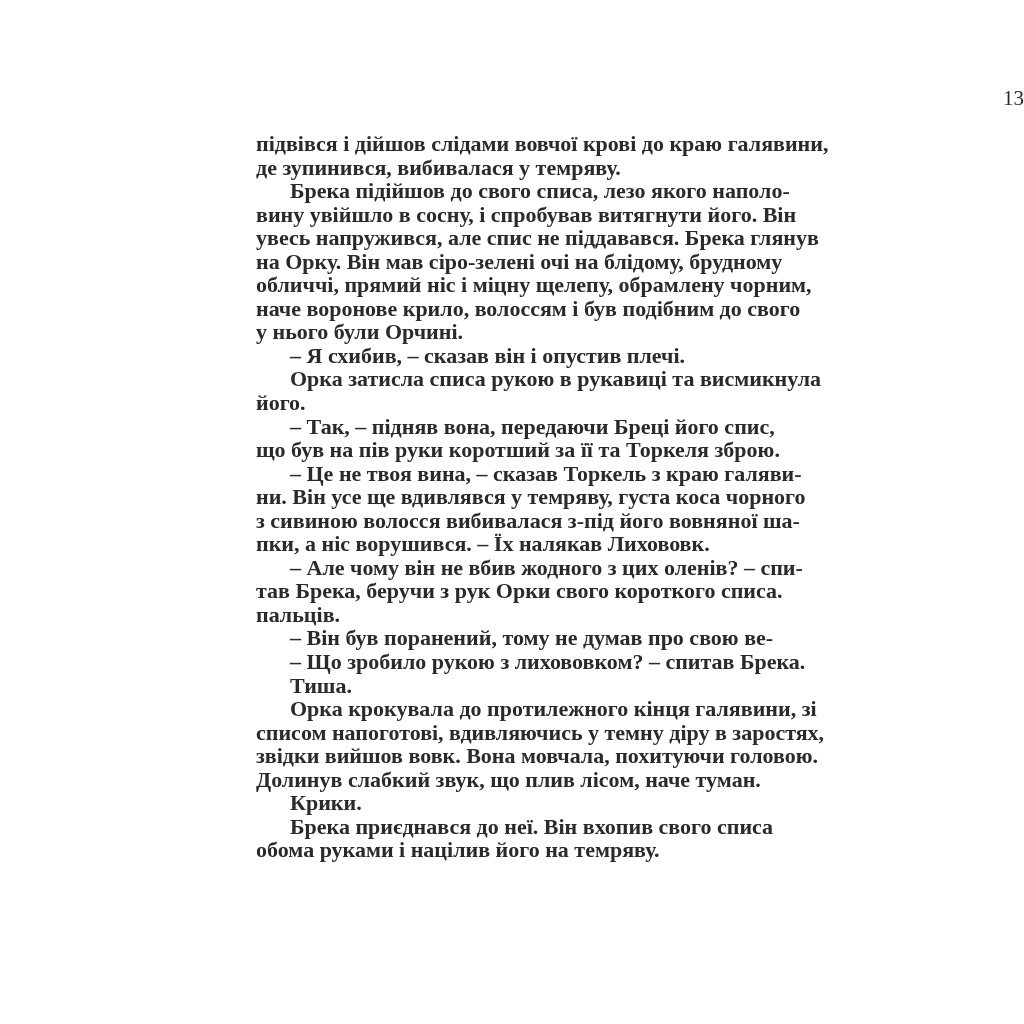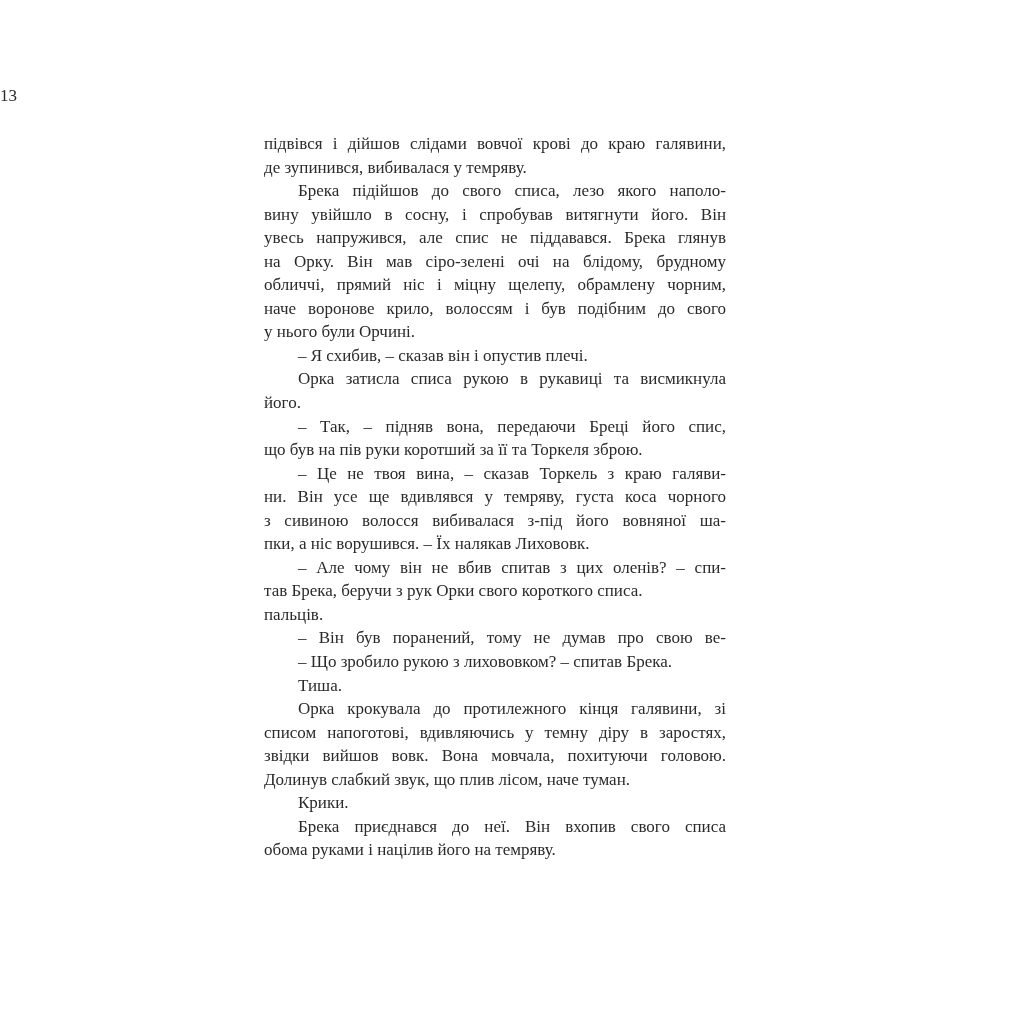--- a/index.html
+++ b/index.html
@@ -17,35 +17,36 @@
       position: absolute;
       left: 0; top: 0;
       width: 1024px; height: 1024px;
       background: #ffffff;
     }
     .page-number {
       position: absolute;
       top: 86px;
       left: 0;
       width: 1024px;
-      text-align: left;
+      text-align: right;
       font-family: "Liberation Serif", "DejaVu Serif", serif;
-      font-size: 17px;
+      font-size: 21px;
       color: #2a2a2a;
       letter-spacing: 0;
     }
     .text-block {
       position: absolute;
-      left: 264px;
+      left: 256px;
       top: 132px;
       width: 462px;
       font-family: "Liberation Serif", "DejaVu Serif", serif;
-      font-size: 17px;
+      font-size: 22px;
       line-height: 23.55px;
       color: #2a2a2a;
+      font-weight: bold;
     }
     .line {
       display: block;
       white-space: nowrap;
       text-align: justify;
       text-align-last: justify;
       height: 23.55px;
     }
     .line.last {
       text-align-last: left;
@@ -71,21 +72,21 @@
       <span class="line last">у нього були Орчині.</span>
       <span class="line indent last">– Я схибив, – сказав він і опустив плечі.</span>
       <span class="line indent">Орка затисла списа рукою в рукавиці та висмикнула</span>
       <span class="line last">його.</span>
       <span class="line indent">– Так, – підняв вона, передаючи Бреці його спис,</span>
       <span class="line last">що був на пів руки коротший за її та Торкеля зброю.</span>
       <span class="line indent">– Це не твоя вина, – сказав Торкель з краю галяви-</span>
       <span class="line">ни. Він усе ще вдивлявся у темряву, густа коса чорного</span>
       <span class="line">з сивиною волосся вибивалася з-під його вовняної ша-</span>
       <span class="line last">пки, а ніс ворушився. – Їх налякав Лихововк.</span>
-      <span class="line indent">– Але чому він не вбив спитав з цих оленів? – спи-</span>
+      <span class="line indent">– Але чому він не вбив жодного з цих оленів? – спи-</span>
       <span class="line last">тав Брека, беручи з рук Орки свого короткого списа.</span>
       <span class="line last">пальців.</span>
       <span class="line indent">– Він був поранений, тому не думав про свою ве-</span>
       <span class="line indent last">– Що зробило рукою з лихововком? – спитав Брека.</span>
       <span class="line indent last">Тиша.</span>
       <span class="line indent">Орка крокувала до протилежного кінця галявини, зі</span>
       <span class="line">списом напоготові, вдивляючись у темну діру в заростях,</span>
       <span class="line">звідки вийшов вовк. Вона мовчала, похитуючи головою.</span>
       <span class="line last">Долинув слабкий звук, що плив лісом, наче туман.</span>
       <span class="line indent last">Крики.</span>

